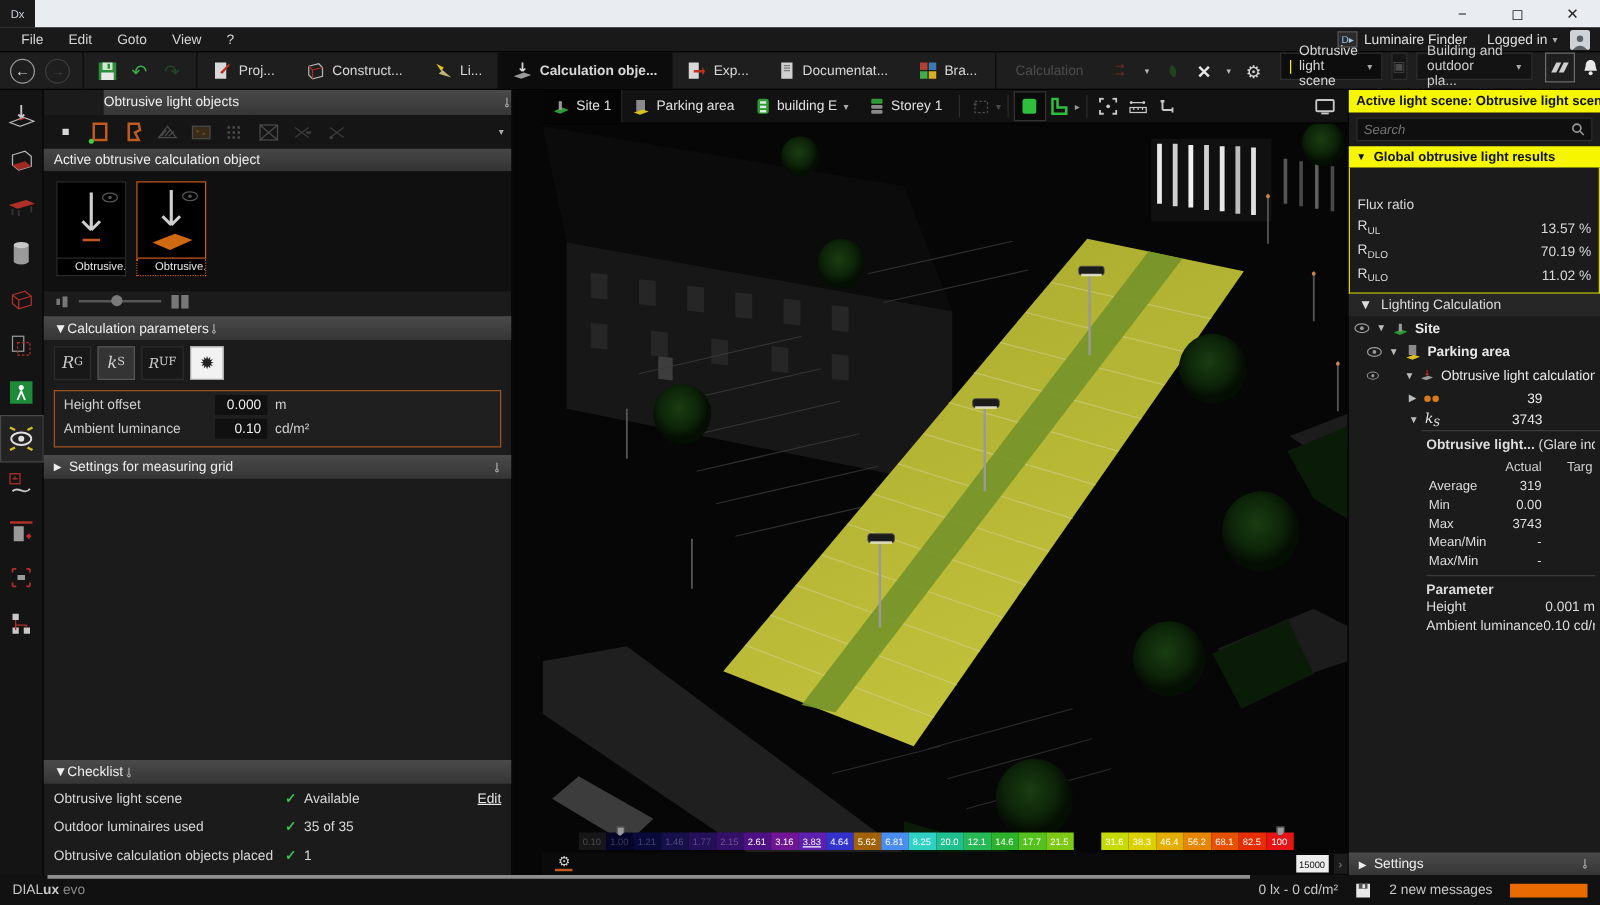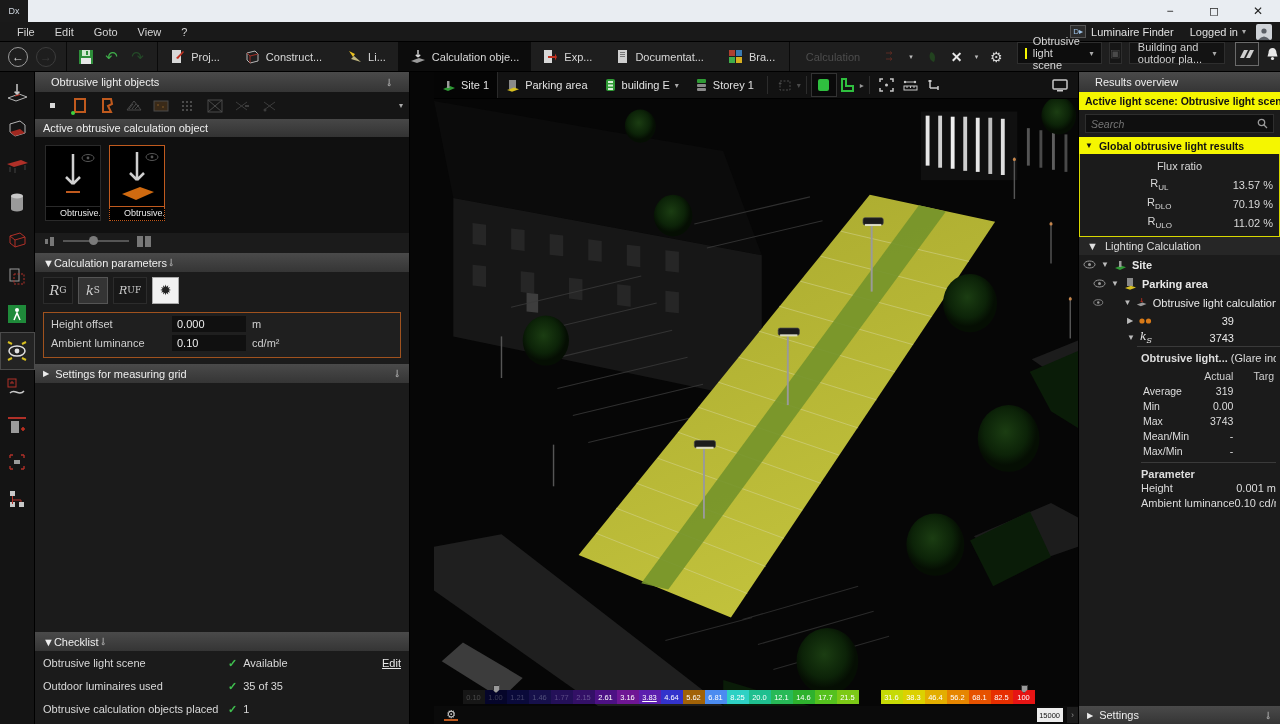--- a/index.html
+++ b/index.html
@@ -25,38 +25,38 @@
   .avatar { width:16px; height:16px; background:#cfd3d8; display:flex; align-items:flex-end; justify-content:center; overflow:hidden; border-radius:2px;}
   .avatar svg { display:block; }
   
   .toolbar { height:30px; background:#1e1e1e; display:flex; align-items:stretch; flex:0 0 auto; border-bottom:1px solid #000; }
   .tb-group { display:flex; align-items:center; padding:0 4px; }
   .tb-sep { width:1px; background:#0a0a0a; margin:0 2px; }
   .nav-circle { width:20px; height:20px; border:1px solid #9a9a9a; border-radius:50%; display:flex; align-items:center; justify-content:center; color:#d8d8d8; font-size:12px; margin:0 4px; }
   .nav-circle.dim { border-color:#3c3c3c; color:#3c3c3c; }
   .tb-ico-btn { width:26px; height:24px; display:flex; align-items:center; justify-content:center; }
   .mode-tab { display:flex; align-items:center; gap:6px; padding:0 12px; color:#d8d8d8; }
-  .mode-tab.active { background:#0c0c0c; }
+  .mode-tab.active { background:#0c0c0c;font-weight:bold; }
   .mode-tab .mlabel { white-space:nowrap; }
   .dis-label { color:#4d4d4d; padding:0 14px; display:flex; align-items:center; }
   .dd-caret { font-size:7px; color:#bbb; padding:0 5px; }
   .scene-dd { display:flex; align-items:center; gap:6px; background:#0d0d0d; border:1px solid #2e2e2e; height:22px; padding:0 7px; margin:0 4px; }
   .scene-mark { width:3px; height:11px; background:#f5f600; }
   .sq-btn { width:22px; height:22px; background:#161616; border:1px solid #2e2e2e; display:flex; align-items:center; justify-content:center; color:#4a4a4a; margin:0 3px;}
   .view-dd { display:flex; align-items:center; gap:8px; background:#131313; border:1px solid #2e2e2e; height:22px; padding:0 8px; margin:0 4px; color:#cfcfcf; }
   .logo-btn { width:34px; height:24px; border:1px solid #6a6a6a; display:flex; align-items:center; justify-content:center; margin:0 6px;}
   
   .body { flex:1; display:flex; min-height:0; }
   
   .iconstrip { width:35px; background:#141414; display:flex; flex-direction:column; align-items:center; padding-top:2px; gap:1px; border-right:1px solid #000;}
   .strip-btn { width:33px; height:36px; display:flex; align-items:center; justify-content:center; }
   .strip-btn.active { background:#232323; outline:1px solid #4a4a4a; }
   
   .leftpanel { width:375px; background:#1b1b1b; display:flex; flex-direction:column; border-right:1px solid #000; }
-  .sec-hdr { height:20px; background:linear-gradient(#4a4a4a,#353535); display:flex; align-items:center; padding:0 16px; color:#eee; flex:0 0 auto; }
+  .sec-hdr { height:20px; background:linear-gradient(#4a4a4a,#353535); display:flex; align-items:center; padding:0 0; color:#eee; flex:0 0 auto;margin-left:48px; }
   .sec-hdr .htitle { flex:1; }
   .pin { color:#b5b5b5; font-size:10px; transform:rotate(90deg); }
   .obj-toolbar { height:27px; background:#151515; display:flex; align-items:center; gap:3px; padding:0 6px; flex:0 0 auto; }
   .obj-btn { width:24px; height:22px; display:flex; align-items:center; justify-content:center; position:relative; }
   .obj-btn .gdot { position:absolute; left:3px; bottom:2px; width:4px; height:4px; border-radius:50%; background:#3fd23f; }
   .obj-toolbar .spacer { flex:1; }
   .subsec-hdr { height:18px; background:linear-gradient(#474747,#333); display:flex; align-items:center; padding:0 8px; color:#eee; flex:0 0 auto; }
   .thumbs { height:96px; background:#101010; display:flex; gap:8px; padding:8px 0 0 10px; flex:0 0 auto; }
   .thumb { width:56px; display:flex; flex-direction:column; }
   .thumb .pic { height:62px; background:#000; border:1px solid #2a2a2a; position:relative; }
@@ -71,21 +71,21 @@
   .calc-btn { min-width:30px; height:27px; background:#181818; border:1px solid #2c2c2c; color:#cfcfcf; display:flex; align-items:center; justify-content:center; font-family:"DejaVu Serif", serif; font-style:italic; font-size:13px; padding:0 5px;}
   .calc-btn.active { background:#343434; border-color:#555; }
   .calc-btn sub { font-size:9px; font-style:normal; }
   .sun-btn { width:27px; height:27px; background:#f2f2f2; border:1px solid #aaa; color:#222; display:flex; align-items:center; justify-content:center; font-size:14px; }
   .groupbox { margin:4px 8px 0 8px; border:1px solid #a0521e; background:#1f1f1f; flex:0 0 auto; }
   .groupbox .ghdr { height:20px; display:flex; align-items:center; padding:0 7px; color:#eee; background:#2a2a2a; }
   .groupbox .ghdr .gtitle { flex:1; }
   .plus-btn { color:#bbb; font-size:12px; }
   .grow { display:flex; align-items:center; height:22px; padding:0 7px; gap:6px; }
   .grow .glabel { width:115px; color:#cfcfcf; }
-  .grow .gval { width:74px; background:#101010; color:#eee; text-align:left; padding:2px 5px; }
+  .grow .gval { width:42px; background:#101010; color:#eee; text-align:right; padding:2px 5px; }
   .grow .gunit { color:#cfcfcf; }
   .collapse-hdr { height:19px; background:linear-gradient(#4a4a4a,#353535); display:flex; align-items:center; padding:0 8px; color:#eee; flex:0 0 auto; margin-top:6px;}
   .leftpanel .vspacer { flex:1; }
   .checklist { flex:0 0 auto; padding-bottom:4px; }
   .chk-row { display:flex; padding:6px 8px 4px 8px; color:#d8d8d8; line-height:13px;}
   .chk-label { width:185px; }
   .check-icon { color:#3fbf4f; font-weight:bold; margin-right:6px; }
   .chk-status { flex:1; }
   .edit-link { color:#e8e8e8; text-decoration:underline; }
   
@@ -109,21 +109,21 @@
   .scale-handle { position:absolute; top:-5px; width:7px; height:8px; background:#9a9a9a; border:1px solid #333; clip-path:polygon(0 0,100% 0,100% 60%,50% 100%,0 60%); }
   .scroll-right { width:12px; height:16px; background:#1c1c1c; color:#888; display:flex; align-items:center; justify-content:center; margin-left:4px; font-size:9px;}
   
   .rightpanel { width:202px; background:#1b1b1b; display:flex; flex-direction:column; border-left:1px solid #000; }
   .rp-banner { height:18px; background:#f5f600; color:#111; font-weight:bold; display:flex; align-items:center; padding:0 6px; flex:0 0 auto; font-size:10.5px; white-space:nowrap; overflow:hidden;}
   .search-row { padding:4px 6px; flex:0 0 auto; }
   .search-box { height:19px; background:#0f0f0f; border:1px solid #2e2e2e; display:flex; align-items:center; padding:0 5px; }
   .search-box input { flex:1; background:transparent; border:none; outline:none; color:#bbb; font-style:italic; font-size:10.5px; font-family:"Liberation Sans",sans-serif; min-width:0;}
   .yellow-hdr { height:17px; background:#f5f600; color:#111; font-weight:bold; display:flex; align-items:center; padding:0 6px; gap:6px; flex:0 0 auto; font-size:10.5px;}
   .yellow-hdr .tri { font-size:8px; }
-  .results-box { border:1px solid #d8d800; border-top:none; padding:2px 6px 4px 6px; flex:0 0 auto;text-align:center; }
+  .results-box { border:1px solid #d8d800; border-top:none; padding:20px 6px 4px 6px; flex:0 0 auto; }
   .res-row { display:flex; align-items:center; height:19px; color:#d8d8d8; }
   .res-row .rlabel { flex:1; }
   .res-row sub { font-size:8px; }
   .gray-hdr { height:18px; background:#262626; display:flex; align-items:center; gap:7px; padding:0 8px; color:#ddd; flex:0 0 auto;}
   .tree-row { display:flex; align-items:center; height:19px; padding:0 4px; gap:5px; color:#e8e8e8; flex:0 0 auto; }
   .tree-row .bold { font-weight:bold; }
   .tree-row .tri { font-size:8px; color:#bbb; }
   .tree-indent { width:10px; flex:0 0 auto; }
   .tree-val { flex:1; text-align:right; padding-right:42px; }
   .detail { margin-left:58px; border-top:1px solid #3a3a3a; padding:3px 4px 4px 4px; color:#ddd; flex:0 0 auto; }
@@ -804,23 +804,20 @@
             <div class="scale-cell" style="background: rgb(230, 82, 0); color: rgb(255, 255, 255);">68.1</div>
             <div class="scale-cell" style="background: rgb(230, 46, 0); color: rgb(255, 255, 255);">82.5</div>
             <div class="scale-cell" style="background: rgb(230, 20, 20); color: rgb(255, 255, 255);">100</div>
           </div>
         <div class="scale-max">15000</div>
         <div class="scroll-right">›</div>
       </div>
     </div>
 
     <div class="rightpanel">
-      <div class="sec-hdr">
-        <span class="htitle">Results overview</span>
-      </div>
       <div class="rp-banner">Active light scene: Obtrusive light scene</div>
       <div class="search-row">
         <div class="search-box">
           <input type="text" placeholder="Search" style="">
           <svg width="11" height="11" viewBox="0 0 11 11">
               <circle cx="4.5" cy="4.5" r="3.2" fill="none" stroke="#9a9a9a" stroke-width="1.3"></circle>
               <line x1="7" y1="7" x2="10" y2="10" stroke="#9a9a9a" stroke-width="1.3"></line>
             </svg>
         </div>
       </div>
@@ -947,13 +944,28 @@
       </div>
       <div class="vspacer"></div>
       <div class="settings-hdr">
         <span class="tri" style="font-size:8px;">▶</span>
         <span class="htitle">Settings</span>
         <span class="pin">⊸</span>
       </div>
     </div>
   </div>
 
+  <div class="statusbar">
+    <div class="hscroll"></div>
+    <div class="brand">
+      <span>DIAL</span><b>ux</b>&nbsp;<span style="color:#8a8a8a;">evo</span>
+    </div>
+    <div class="spacer"></div>
+    <div>0 lx - 0 cd/m²</div>
+    <svg width="13" height="13" viewBox="0 0 13 13">
+        <rect x="1" y="1" width="11" height="11" fill="#e8e8e8"></rect>
+        <rect x="3" y="1" width="7" height="4" fill="#555"></rect>
+        <rect x="6" y="1.5" width="2" height="3" fill="#e8e8e8"></rect>
+      </svg>
+    <div>2 new messages</div>
+    <div class="msg-bar"></div>
+  </div>
 </div>
 
 </body></html>

